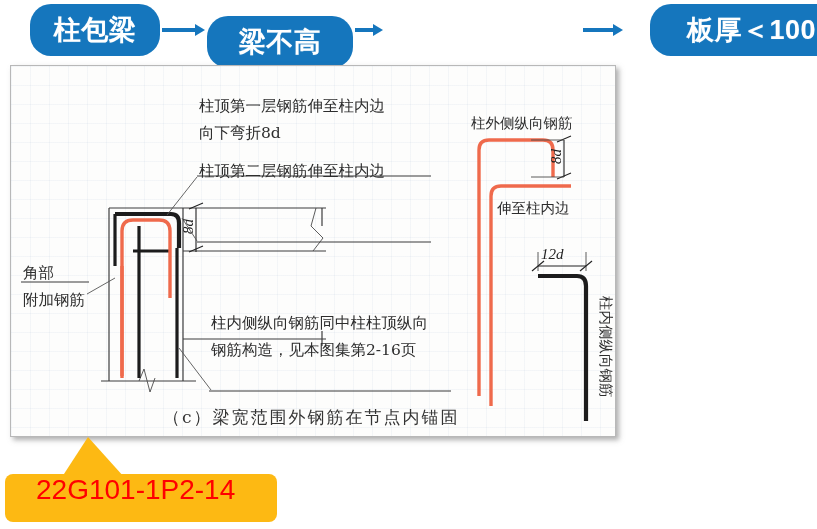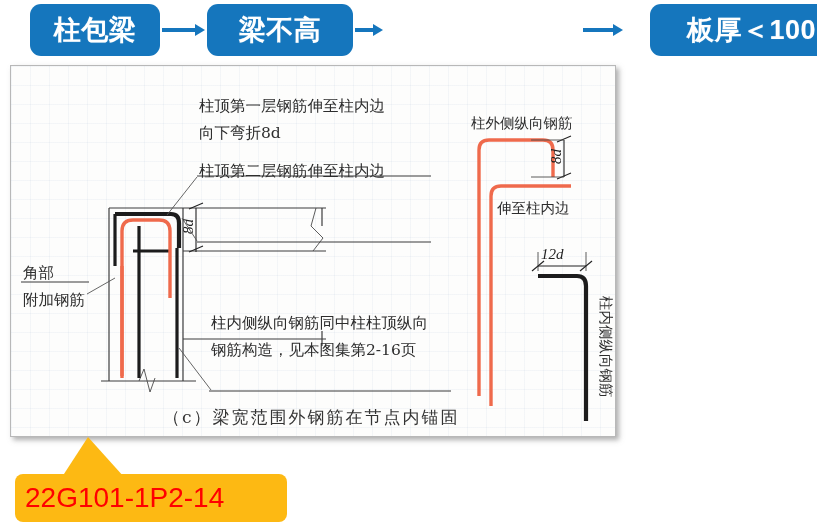--- a/index.html
+++ b/index.html
@@ -19,33 +19,33 @@
   #flow-chain {
     position: absolute;
     left: 0; top: 0;
     width: 817px; height: 62px;
   }
   .flow-box {
     position: absolute;
     top: 4px;
     height: 52px;
     background: #1576bd;
-    border-radius: 11px;
+    border-radius: 21px;
     color: #ffffff;
     font-weight: bold;
     font-size: 27px;
     letter-spacing: 0.5px;
     display: flex;
     align-items: center;
     justify-content: center;
     box-sizing: border-box;
     text-shadow: 0 0 1px rgba(255,255,255,0.35);
   }
   #flow-box-0 { left: 30px;  width: 130px; }
-  #flow-box-1 { left: 207px; width: 146px; }
+  #flow-box-1 { left: 207px; width: 146px; margin-top: 12px; }
   #flow-box-2 { left: 385px; width: 196px; }
   #flow-box-3 { left: 650px; width: 203px; }
 
   .flow-arrow {
     position: absolute;
     top: 24px;
     height: 12px;
   }
   .flow-arrow .shaft {
     position: absolute;
@@ -120,28 +120,27 @@
   .ln-under  { stroke: #3a3a3a; stroke-width: 1.1; fill: none; }
   .ln-rebar-black { stroke: #1c1c1c; stroke-width: 4.2; fill: none; stroke-linecap: butt; }
   .ln-rebar-black-thin { stroke: #1c1c1c; stroke-width: 3.2; fill: none; }
   .ln-rebar-red { stroke: #ef6a4c; stroke-width: 3.4; fill: none; }
   .ln-col { stroke: #3d3d3d; stroke-width: 1.2; fill: none; }
   .ln-tick { stroke: #222; stroke-width: 1.1; fill: none; }
 
   
   #callout {
     position: absolute;
-    left: 15px; top: 474px;
+    left: 5px; top: 474px;
     width: 272px; height: 48px;
     background: #fdb913;
     border-radius: 8px;
     display: flex;
-    align-items: center;
     box-sizing: border-box;
-    padding-left: 10px;
+    padding-left: 31px;
   }
   #callout-label {
     color: #ff0000;
     font-size: 28px;
     font-family: "Liberation Sans", sans-serif;
     letter-spacing: 0px;
   }
   #callout-tail {
     position: absolute;
     left: 62px; top: 437px;

